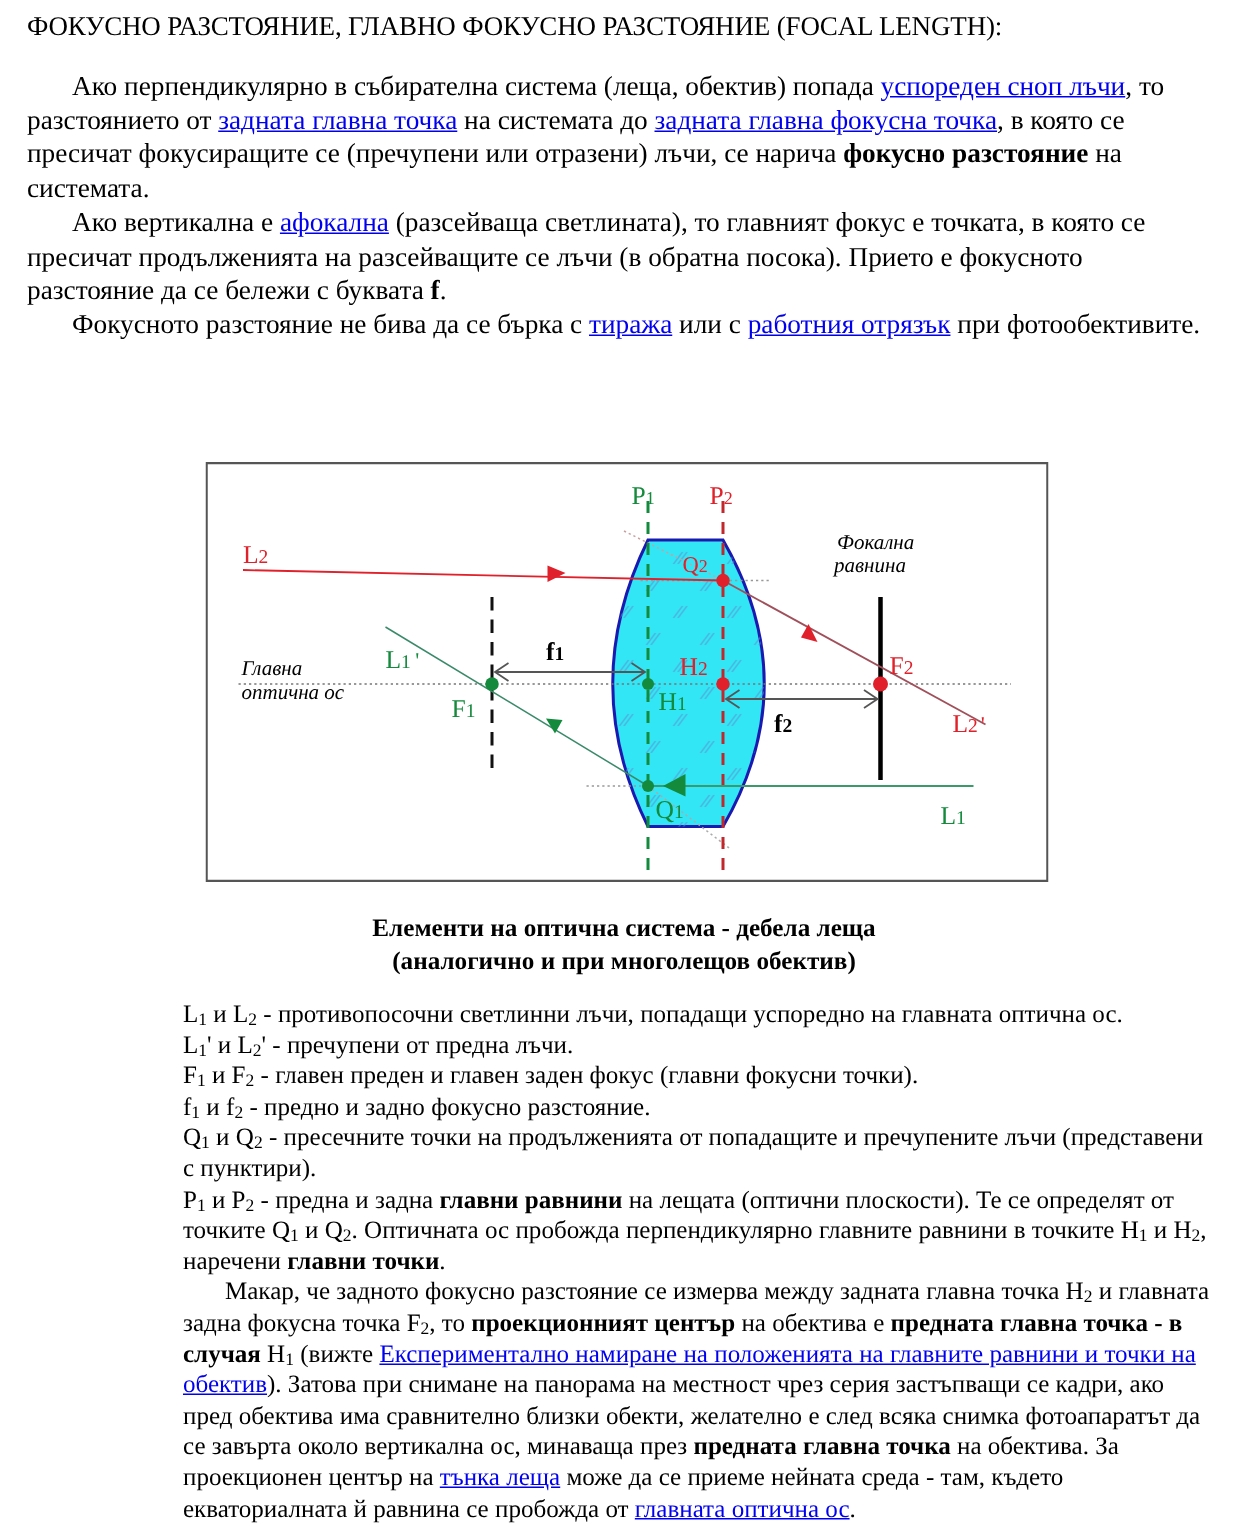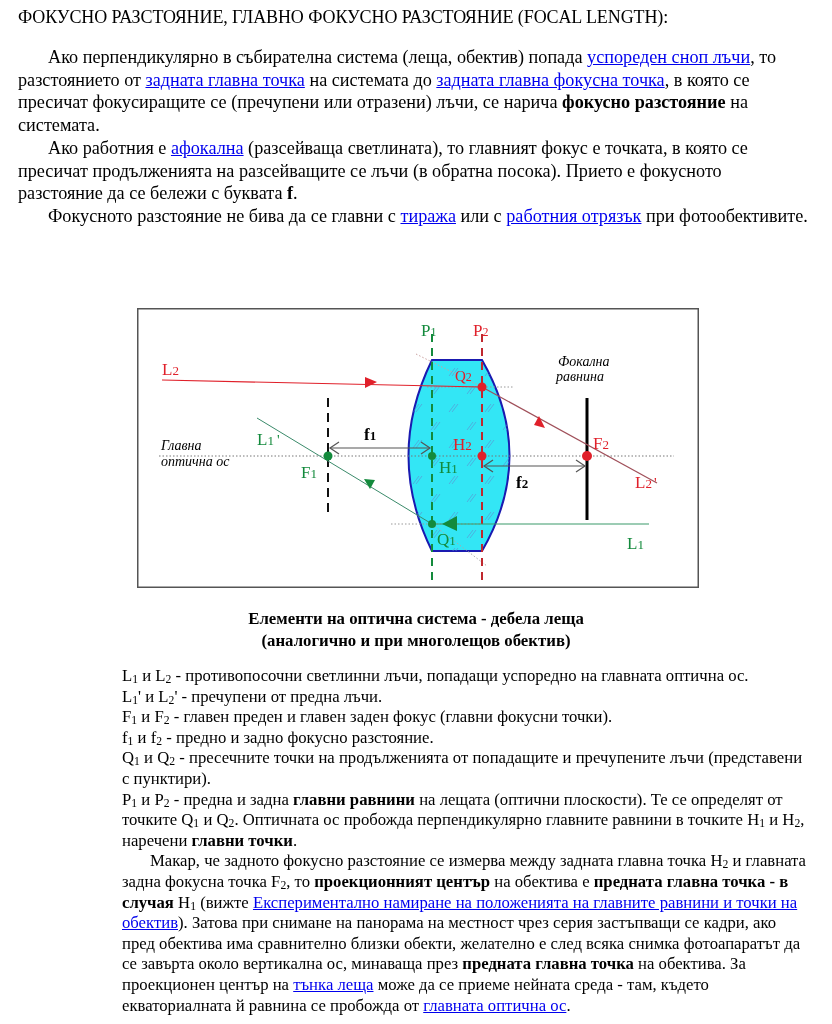--- a/index.html
+++ b/index.html
@@ -36,22 +36,22 @@
   .legend p.indent { text-indent: 28px; }
   sub { font-size: 70%; vertical-align: -2px; line-height: 0; }
 </style>
 </head>
 <body>
 
 <h1 class="title">ФОКУСНО РАЗСТОЯНИЕ, ГЛАВНО ФОКУСНО РАЗСТОЯНИЕ (FOCAL LENGTH):</h1>
 
 <div class="intro">
   <p><span>Ако перпендикулярно в събирателна система (леща, обектив) попада </span><a href="#">успореден сноп лъчи</a><span>, то разстоянието от </span><a href="#">задната главна точка</a><span> на системата до </span><a href="#">задната главна фокусна точка</a><span>, в която се пресичат фокусиращите се (пречупени или отразени) лъчи, се нарича </span><b>фокусно разстояние</b><span> на системата.</span></p>
-  <p><span>Ако работния е </span><a href="#">афокална</a><span> (разсейваща светлината), то главният фокус е точката, в която се пресичат продълженията на разсейващите се лъчи (в обратна посока). Прието е фокусното разстояние да се бележи с буквата </span><b>f</b><span>.</span></p>
-  <p><span>Фокусното разстояние не бива да се главни с </span><a href="#">тиража</a><span> или с </span><a href="#">работния отрязък</a><span> при фотообективите.</span></p>
+  <p><span>Ако вертикална е </span><a href="#">афокална</a><span> (разсейваща светлината), то главният фокус е точката, в която се пресичат продълженията на разсейващите се лъчи (в обратна посока). Прието е фокусното разстояние да се бележи с буквата </span><b>f</b><span>.</span></p>
+  <p><span>Фокусното разстояние не бива да се бърка с </span><a href="#">тиража</a><span> или с </span><a href="#">работния отрязък</a><span> при фотообективите.</span></p>
 </div>
 
 <div class="figure">
   <svg width="562" height="280" viewBox="0 0 562 280" xmlns="http://www.w3.org/2000/svg" font-family="Liberation Serif, DejaVu Serif, serif">
     <defs>
       <pattern id="hatch" width="36" height="36" patternUnits="userSpaceOnUse">
         <g stroke="#5a8fd0" stroke-width="0.8" opacity="0.8">
           <line x1="6" y1="14" x2="12" y2="6"></line>
           <line x1="9" y1="14" x2="15" y2="6"></line>
           <line x1="24" y1="32" x2="30" y2="24"></line>

